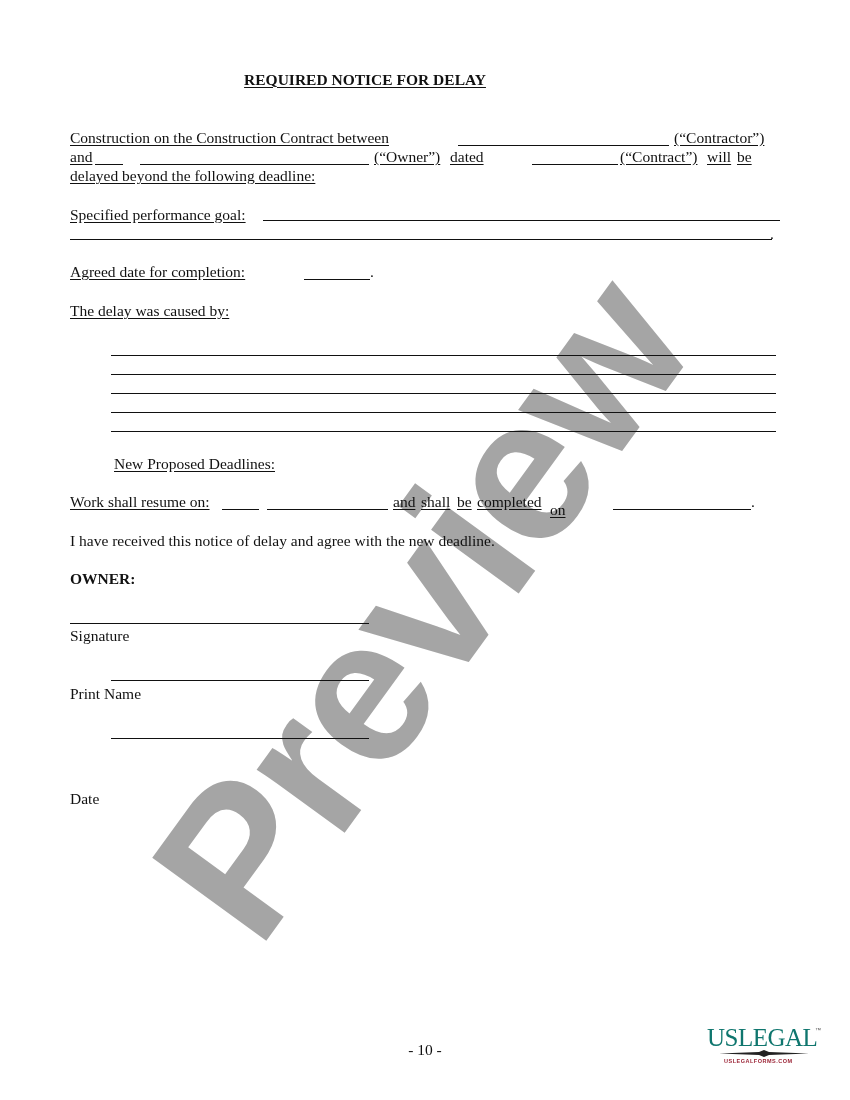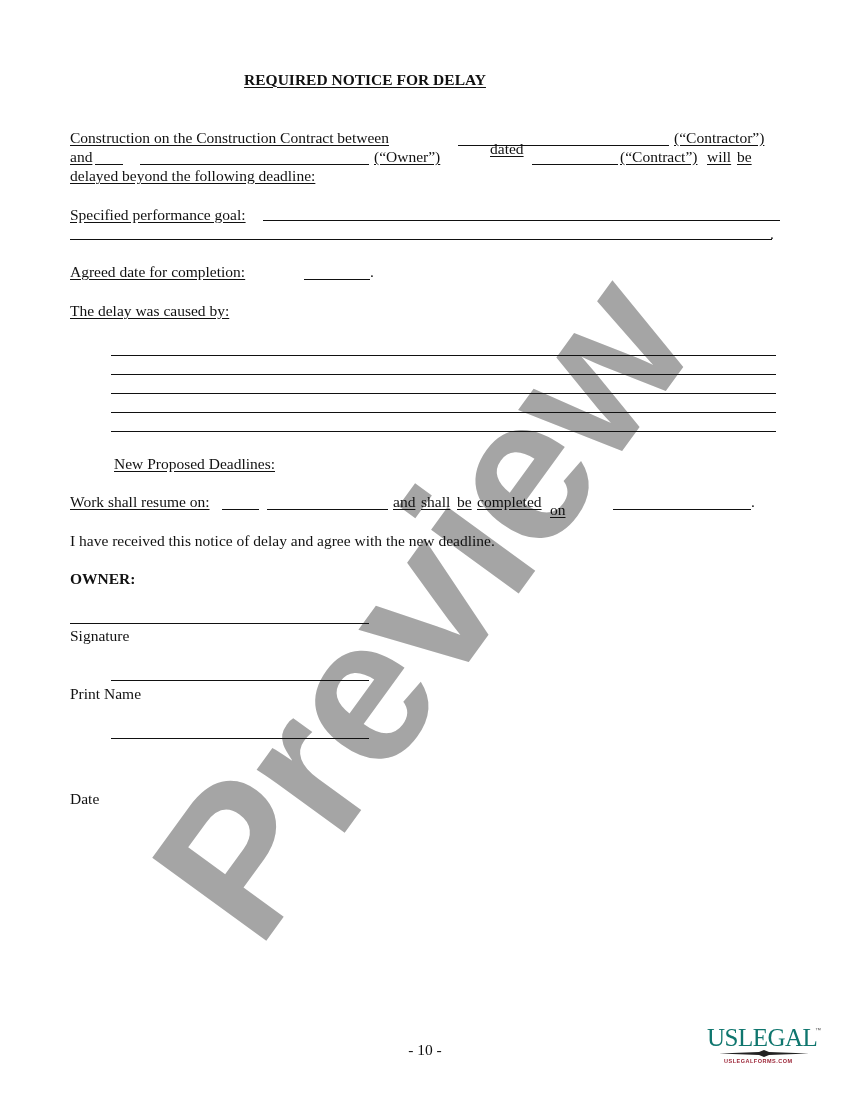--- a/index.html
+++ b/index.html
@@ -32,21 +32,21 @@
 <div class="abs title u">REQUIRED NOTICE FOR DELAY</div>
 
 <span class="abs u" style="left:70px; top:129px;">Construction on the Construction Contract between</span>
 <div class="line" style="left:458px; top:145px; width:211px;"></div>
 <span class="abs u" style="left:674px; top:129px;">(“Contractor”)</span>
 
 <span class="abs u" style="left:70px; top:148px;">and</span>
 <div class="line" style="left:95px; top:164px; width:28px;"></div>
 <div class="line" style="left:140px; top:164px; width:229px;"></div>
 <span class="abs u" style="left:374px; top:148px;text-align:center;">(“Owner”)</span>
-<span class="abs u" style="left:450px; top:140px;margin-left:40px;">dated</span>
+<span class="abs u" style="left:450px; top:148px;">dated</span>
 <div class="line" style="left:532px; top:164px; width:86px;"></div>
 <span class="abs u" style="left:620px; top:148px;">(“Contract”)</span>
 <span class="abs u" style="left:707px; top:148px;">will</span>
 <span class="abs u" style="left:737px; top:148px;">be</span>
 
 <span class="abs u" style="left:70px; top:167px;">delayed beyond the following deadline:</span>
 
 <span class="abs u" style="left:70px; top:206px;">Specified performance goal:</span>
 <div class="line" style="left:263px; top:220px; width:517px;"></div>
 <div class="line" style="left:70px; top:239px; width:702px;"></div>

